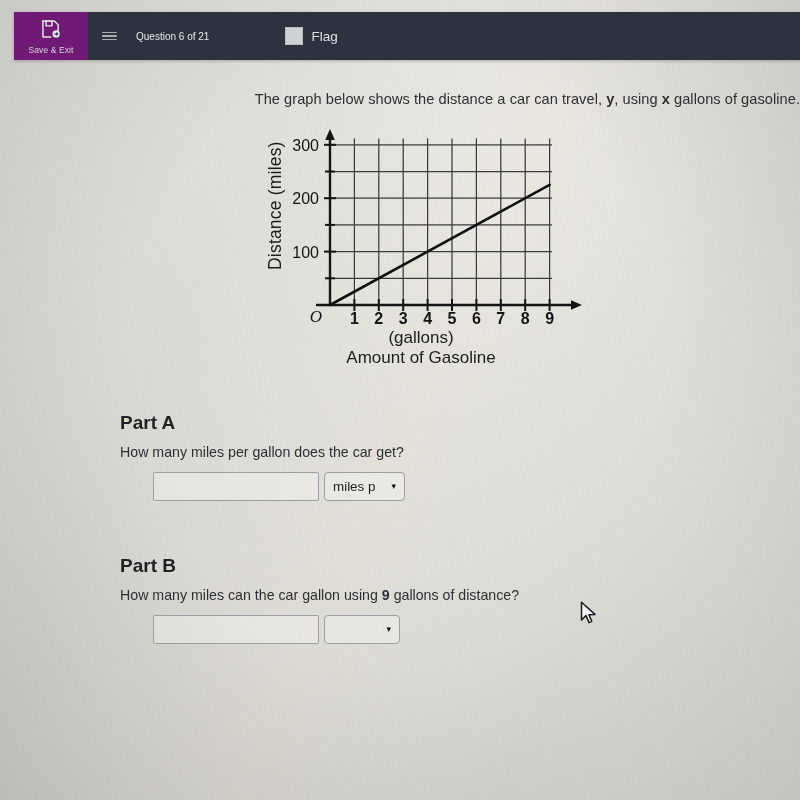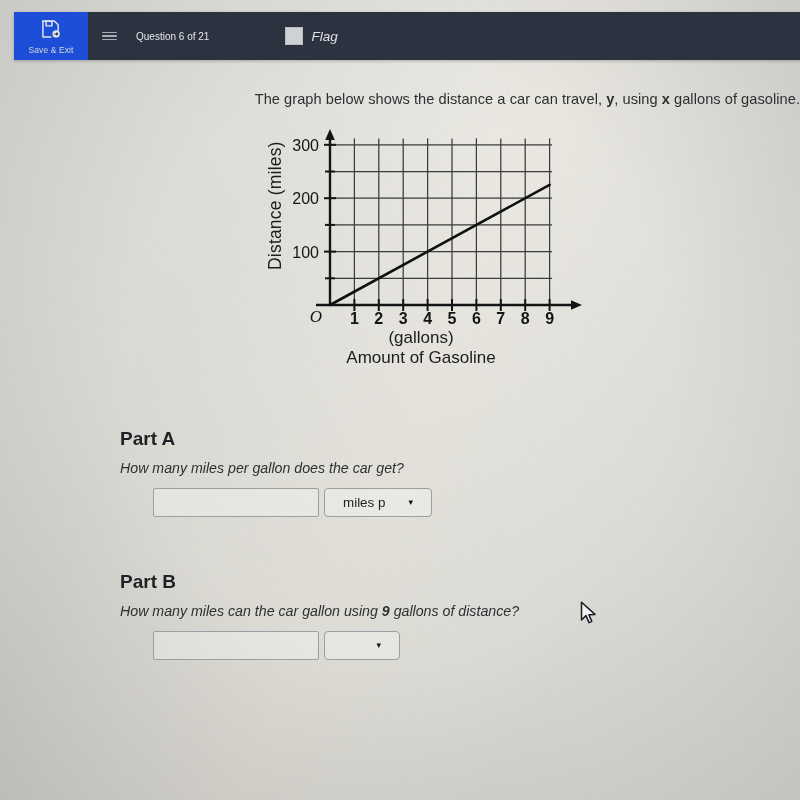--- a/index.html
+++ b/index.html
@@ -54,21 +54,21 @@
     width: 786px;
     height: 48px;
     background: #2c323f;
     display: flex;
     align-items: stretch;
     z-index: 5;
     box-shadow: 0 1px 3px rgba(0,0,0,0.25);
   }
   .save-exit {
     width: 74px;
-    background: #1d4ed8;
+    background: #701a75;
     display: flex;
     flex-direction: column;
     align-items: center;
     justify-content: center;
     gap: 1px;
     cursor: pointer;
   }
   .save-exit .lbl {
     color: #d3d6db;
     font-size: 8.5px;
@@ -107,21 +107,20 @@
   }
   .flag-box {
     width: 16px;
     height: 16px;
     background: #cfd2d4;
     border: 1px solid #b9bcbe;
   }
   .flag-lbl {
     color: #dfe1e5;
     font-size: 13.5px;
-    font-style: italic;
   }
 
   
   #content {
     position: absolute;
     left: 0; right: 0;
     top: 62px;
     z-index: 3;
   }
   .prompt {
@@ -174,21 +173,20 @@
   .part-title {
     font-size: 19px;
     font-weight: bold;
     color: #1f2124;
     margin: 0 0 10px 0;
   }
   .part-q {
     font-size: 14.2px;
     color: #2d3033;
     margin: 0 0 12px 0;
-    font-style: italic;
   }
   .part-q b { font-weight: bold; }
   .answer-row {
     display: flex;
     align-items: stretch;
     gap: 5px;
     padding-left: 33px;
   }
   .ans-input {
     width: 166px;
@@ -206,31 +204,31 @@
   .ans-select {
     height: 29px;
     min-width: 76px;
     background: rgba(255,255,255,0.30);
     border: 1px solid #9b9ea2;
     border-radius: 4px;
     box-sizing: border-box;
     display: flex;
     align-items: center;
     justify-content: space-between;
-    gap: 23px;
-    padding: 0 18px;
+    gap: 16px;
+    padding: 0 8px;
     font-size: 13.4px;
     color: #212326;
     cursor: pointer;
     white-space: nowrap;
   }
   .ans-select.empty { min-width: 76px; justify-content: flex-end; }
   .caret { font-size: 9px; color: #111; line-height: 1; }
 
-  #partA { margin-top: 30px; }
+  #partA { margin-top: 14px; }
   #partB { margin-top: 54px; }
 
   
   #cursor {
     position: absolute;
     left: 580px;
     top: 601px;
     z-index: 20;
     pointer-events: none;
   }

